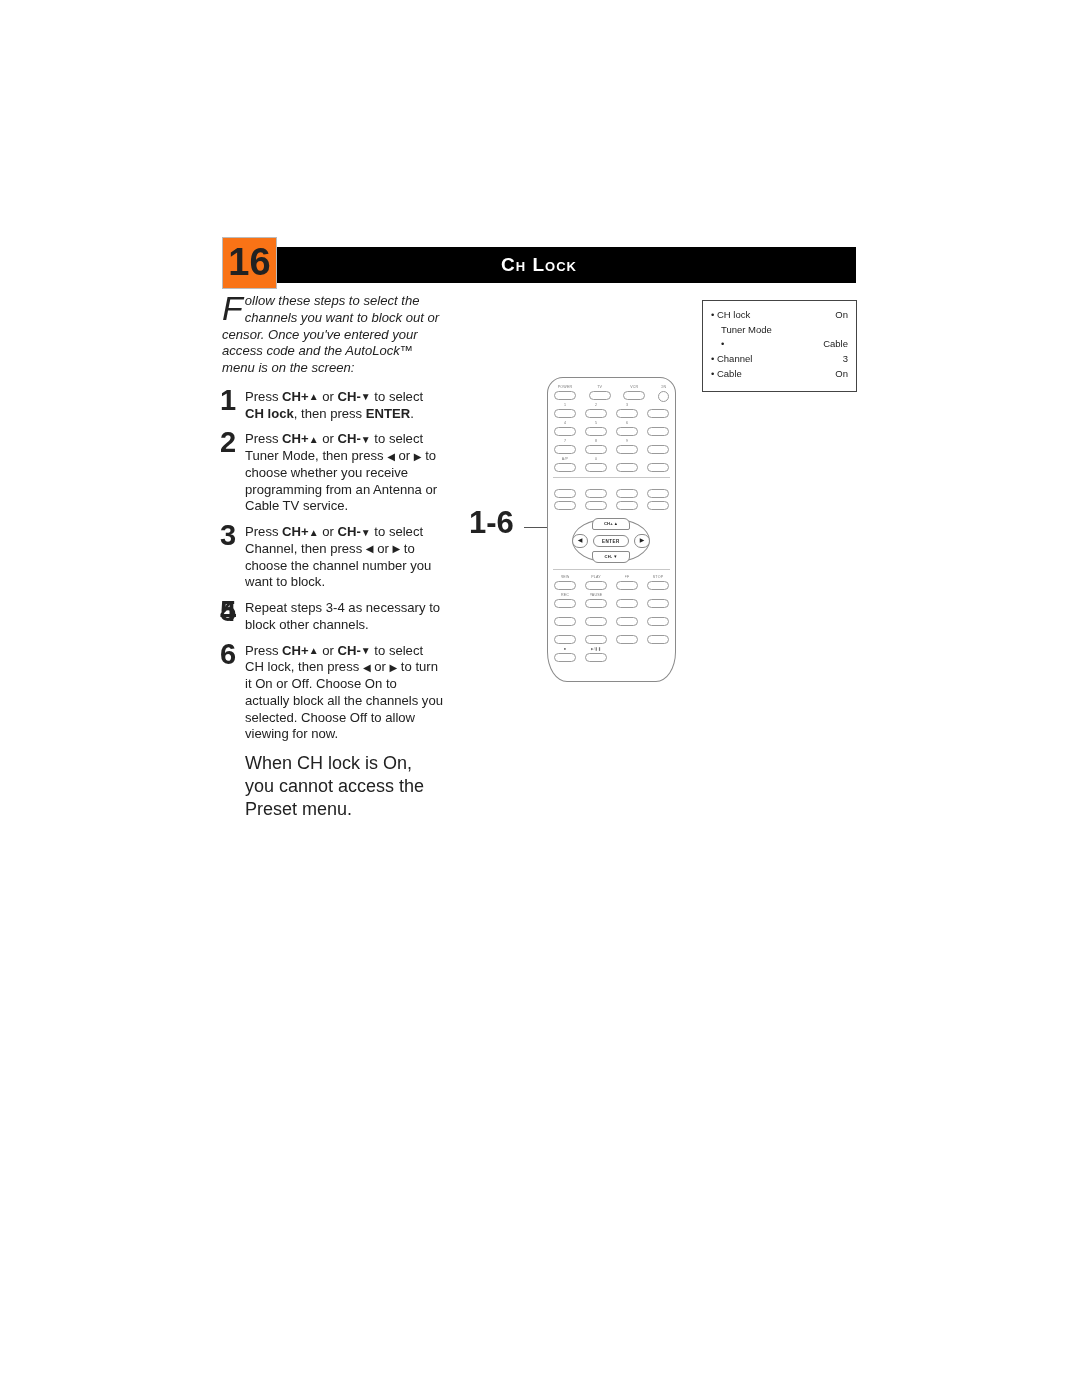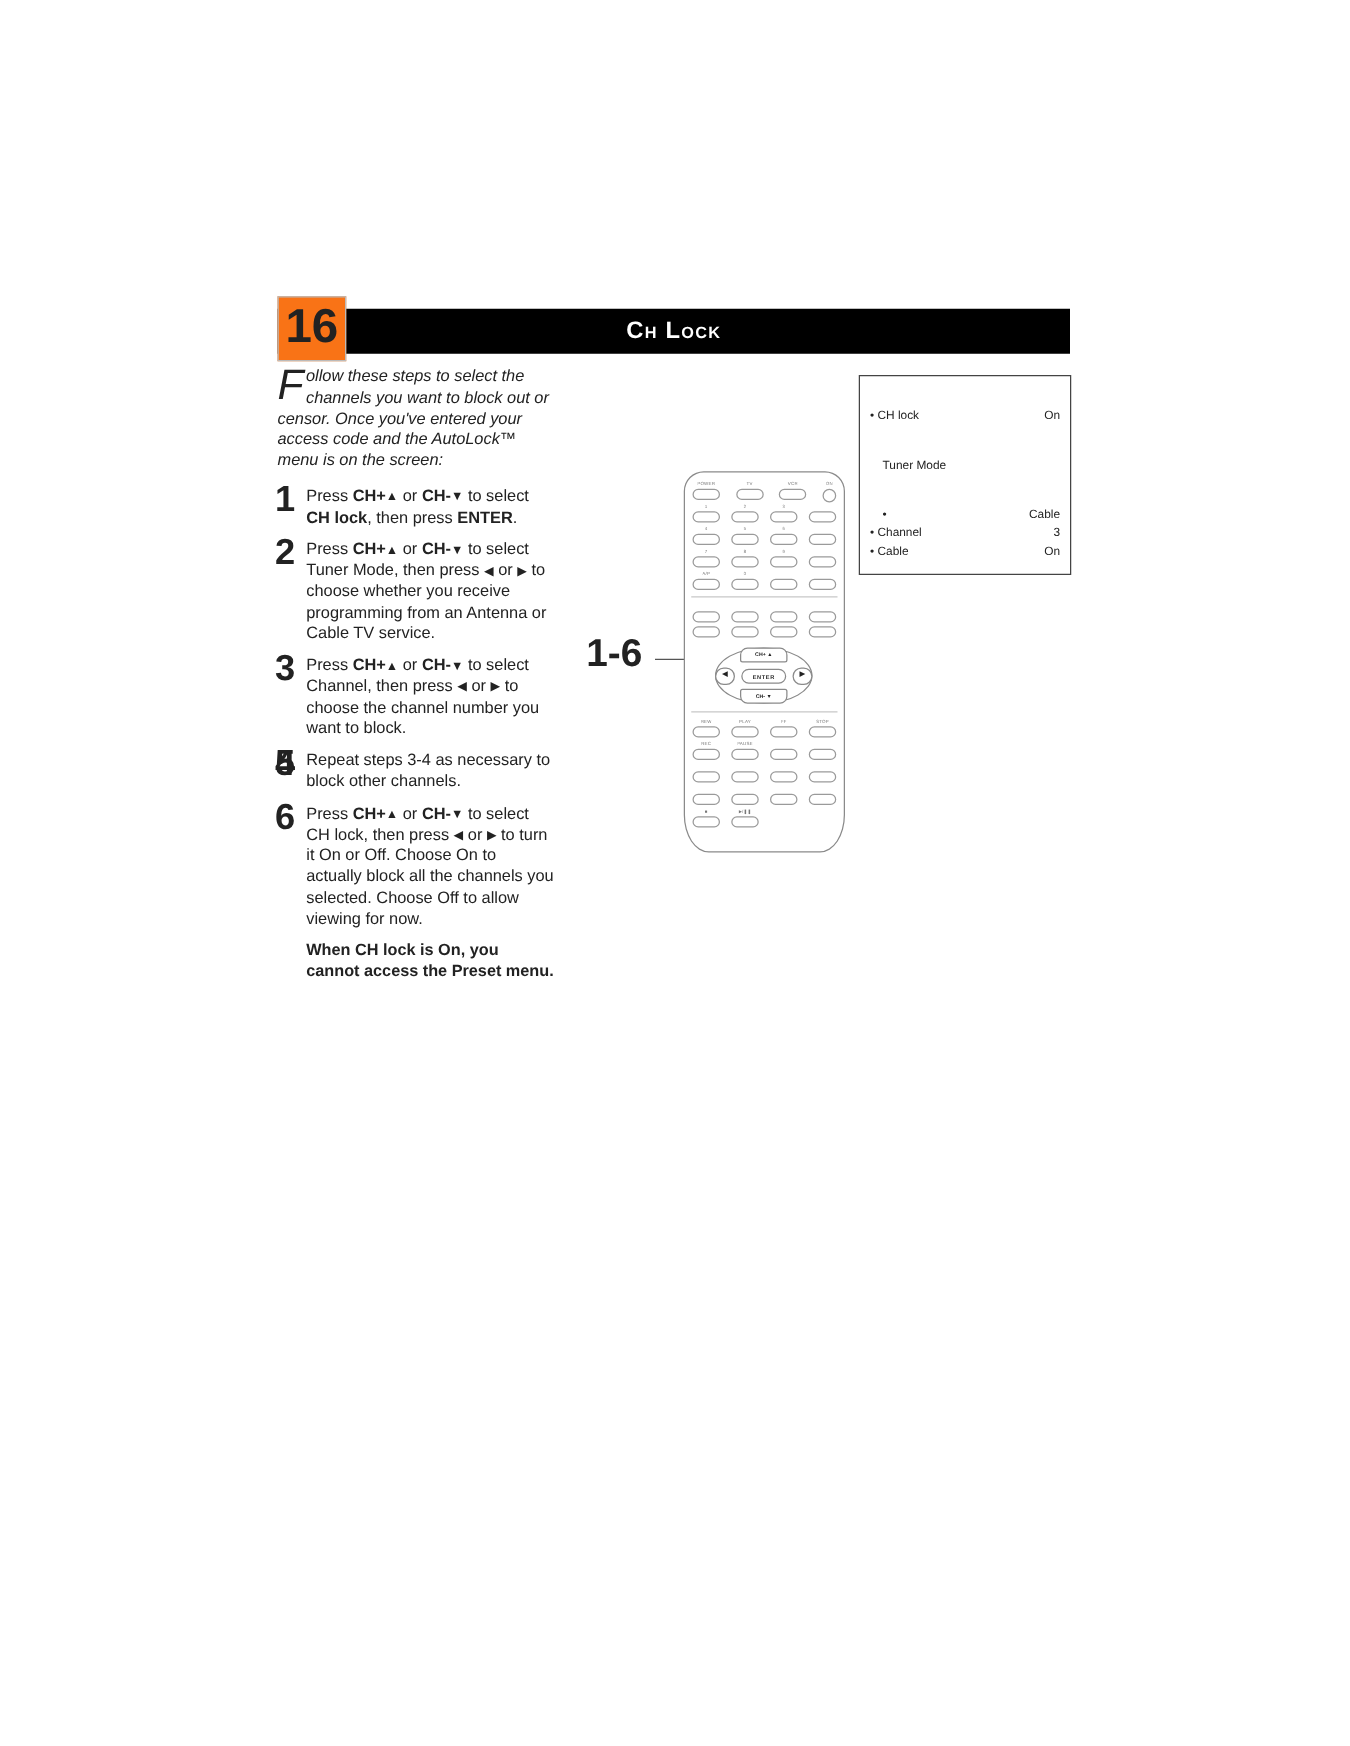--- a/index.html
+++ b/index.html
@@ -94,23 +94,23 @@
     left: -2px;
     top: -3px;
     font-weight: 800;
     font-size: 29px;
     line-height: 1;
     font-family: "Gill Sans", "Gill Sans MT", Arial, sans-serif;
   }
   .step b, .note b, .intro b { font-weight: 700; }
   .note {
     padding-left: 23px;
-    font-size: 13px;
+    font-size: 18px;
     line-height: 1.28;
-    font-weight: 700;
+    font-weight: 400;
     margin-top: 6px;
   }
   .tri-up, .tri-down, .tri-left, .tri-right {
     display: inline-block;
     font-size: 10px;
     vertical-align: baseline;
     position: relative;
     top: -0.5px;
   }
 
@@ -121,34 +121,34 @@
     top: 293px;
     width: 395px;
     height: 520px;
   }
 
   
   .osd-box {
     position: absolute;
     right: 0;
     top: 7px;
-    width: 170px;
+    width: 155px;
     border: 1px solid #444;
-    padding: 25px 8px 9px 8px;
+    padding: 7px 8px 9px 8px;
     font-size: 9.5px;
     line-height: 1.55;
     box-sizing: border-box;
   }
   .osd-row {
     display: flex;
     justify-content: space-between;
   }
   .osd-row .osd-label { white-space: nowrap; }
   .osd-row .osd-val { white-space: nowrap; }
-  .osd-indent { padding-left: 10px; margin-top: 25px; }
+  .osd-indent { padding-left: 10px; }
 
   
   .callout-label {
     position: absolute;
     left: 7px;
     top: 212px;
     font-weight: 800;
     font-size: 31px;
     font-family: "Gill Sans", "Gill Sans MT", Arial, sans-serif;
   }

